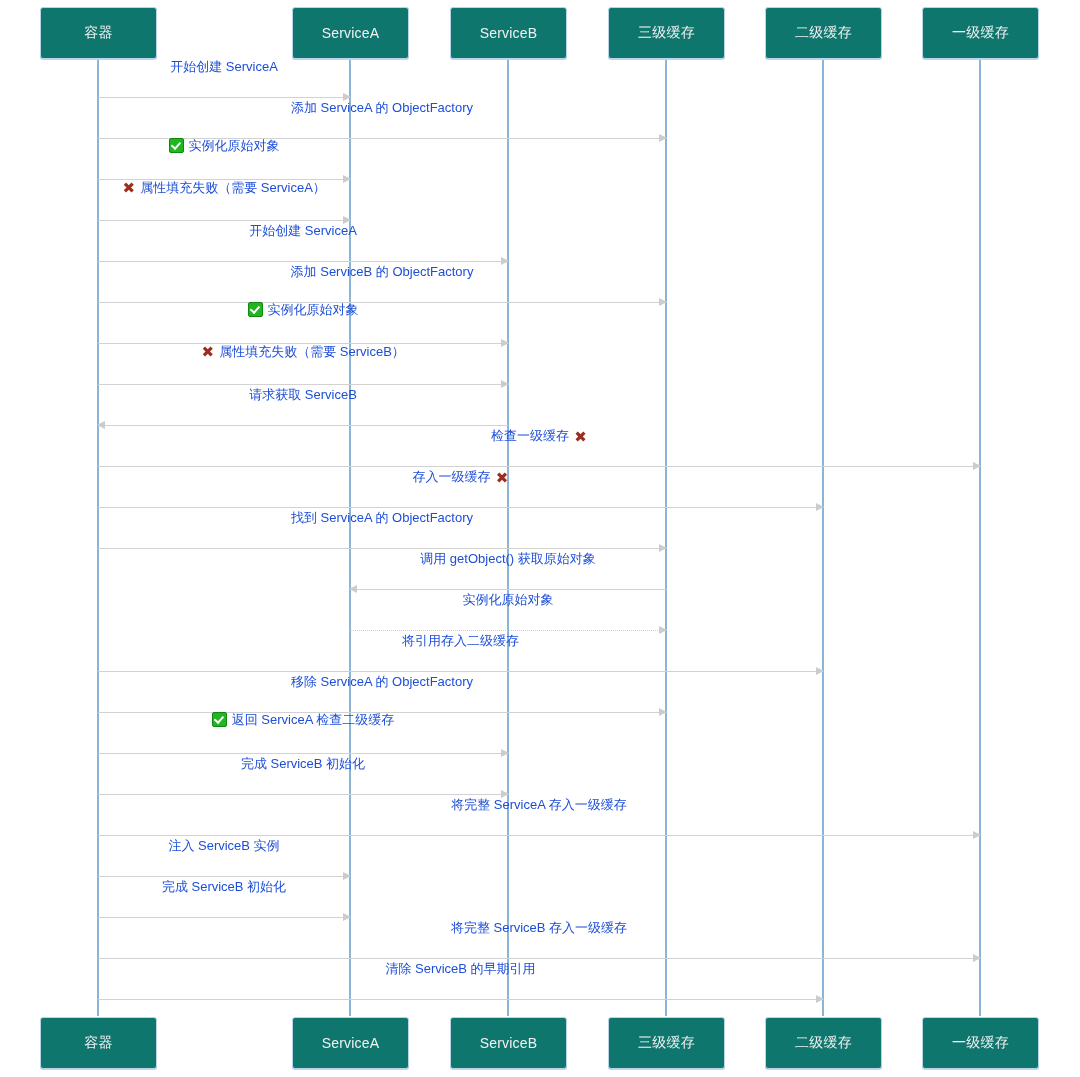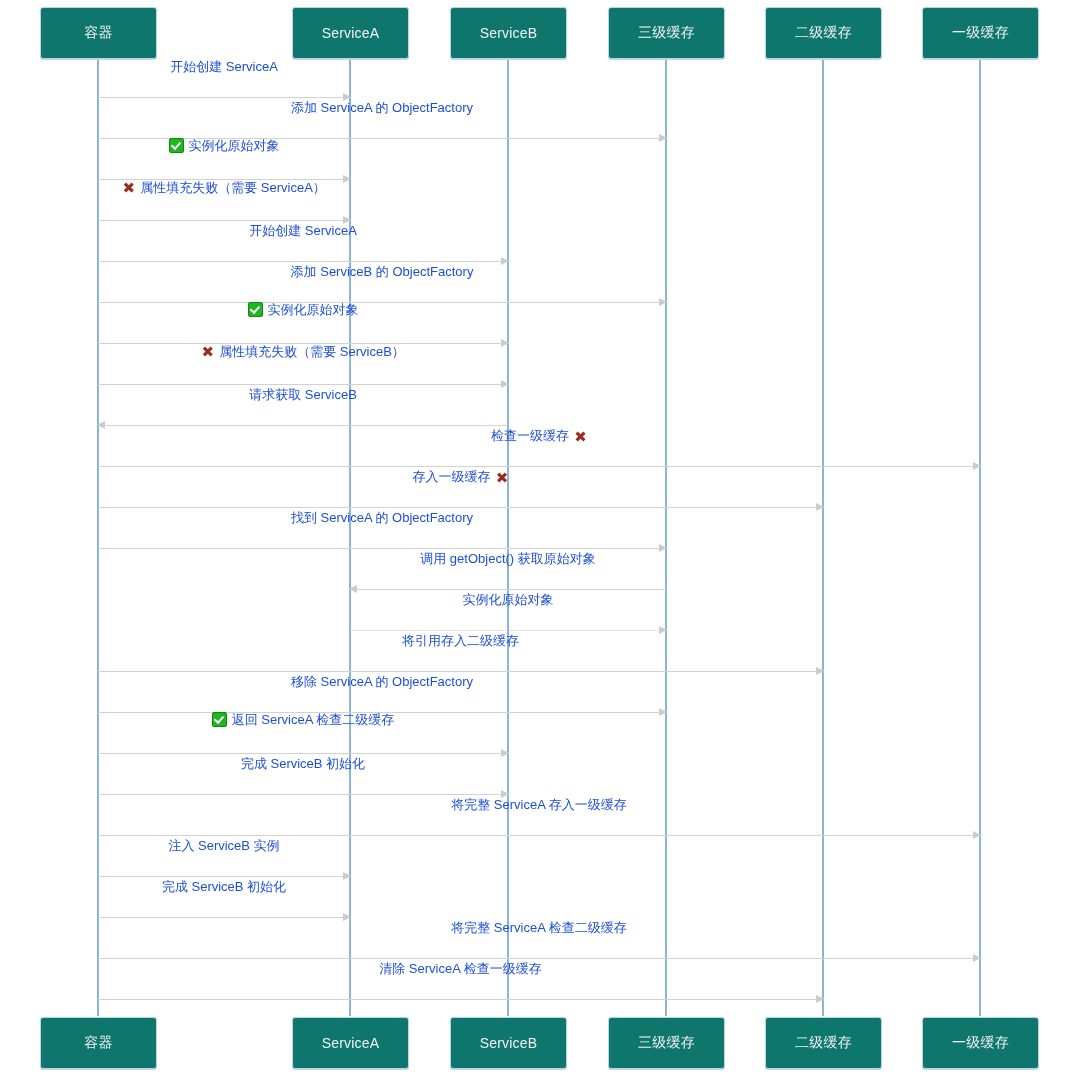--- a/index.html
+++ b/index.html
@@ -325,28 +325,28 @@
         <div class="line"></div>
         <div class="head"></div>
         <div class="label"><span class="lbl-inner">
             <span>完成 ServiceB 初始化</span>
           </span></div>
       </div>
       <div class="msg right" style="left: 98px; width: 882px; top: 958px;">
         <div class="line"></div>
         <div class="head"></div>
         <div class="label"><span class="lbl-inner">
-            <span>将完整 ServiceA 检查二级缓存</span>
+            <span>将完整 ServiceB 存入一级缓存</span>
           </span></div>
       </div>
       <div class="msg right" style="left: 98px; width: 725px; top: 999px;">
         <div class="line"></div>
         <div class="head"></div>
         <div class="label"><span class="lbl-inner">
-            <span>清除 ServiceA 检查一级缓存</span>
+            <span>清除 ServiceB 的早期引用</span>
           </span></div>
       </div>
     </div>
   <div id="footer-boxes">
       <div class="participant bottom" style="left: 40px; width: 117px; top: 1017px;">
         <span>容器</span>
       </div>
       <div class="participant bottom" style="left: 292px; width: 117px; top: 1017px;">
         <span>ServiceA</span>
       </div>

